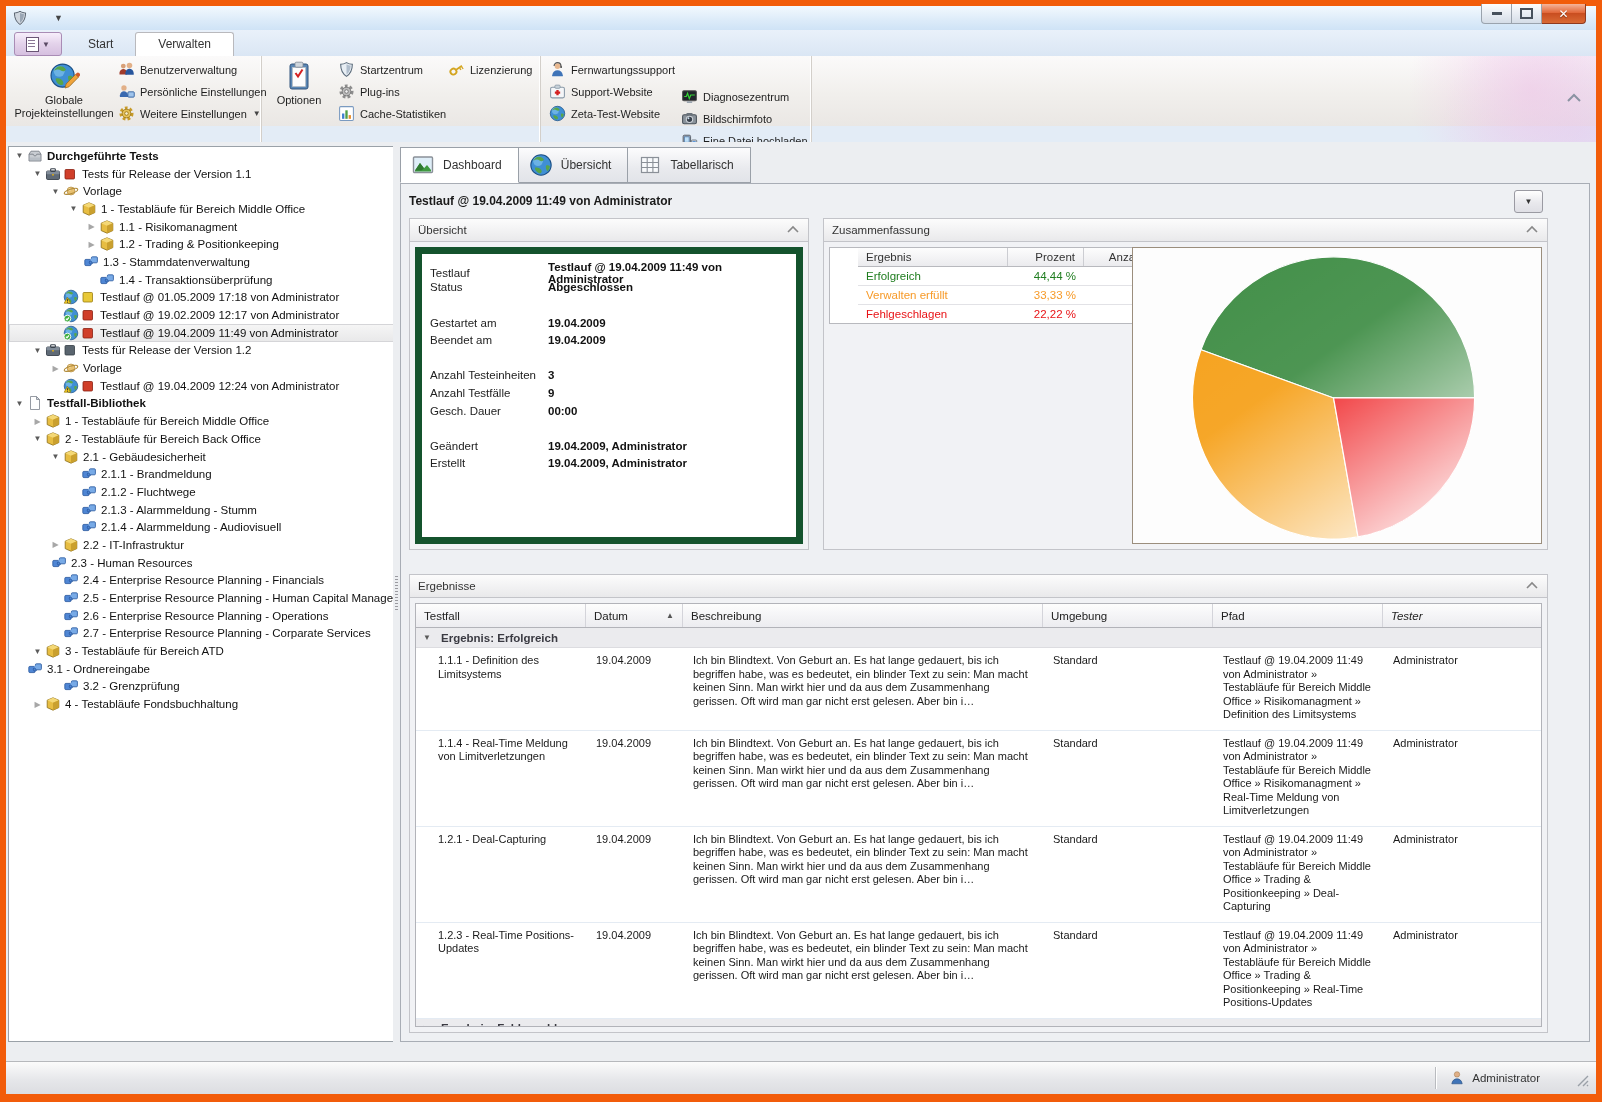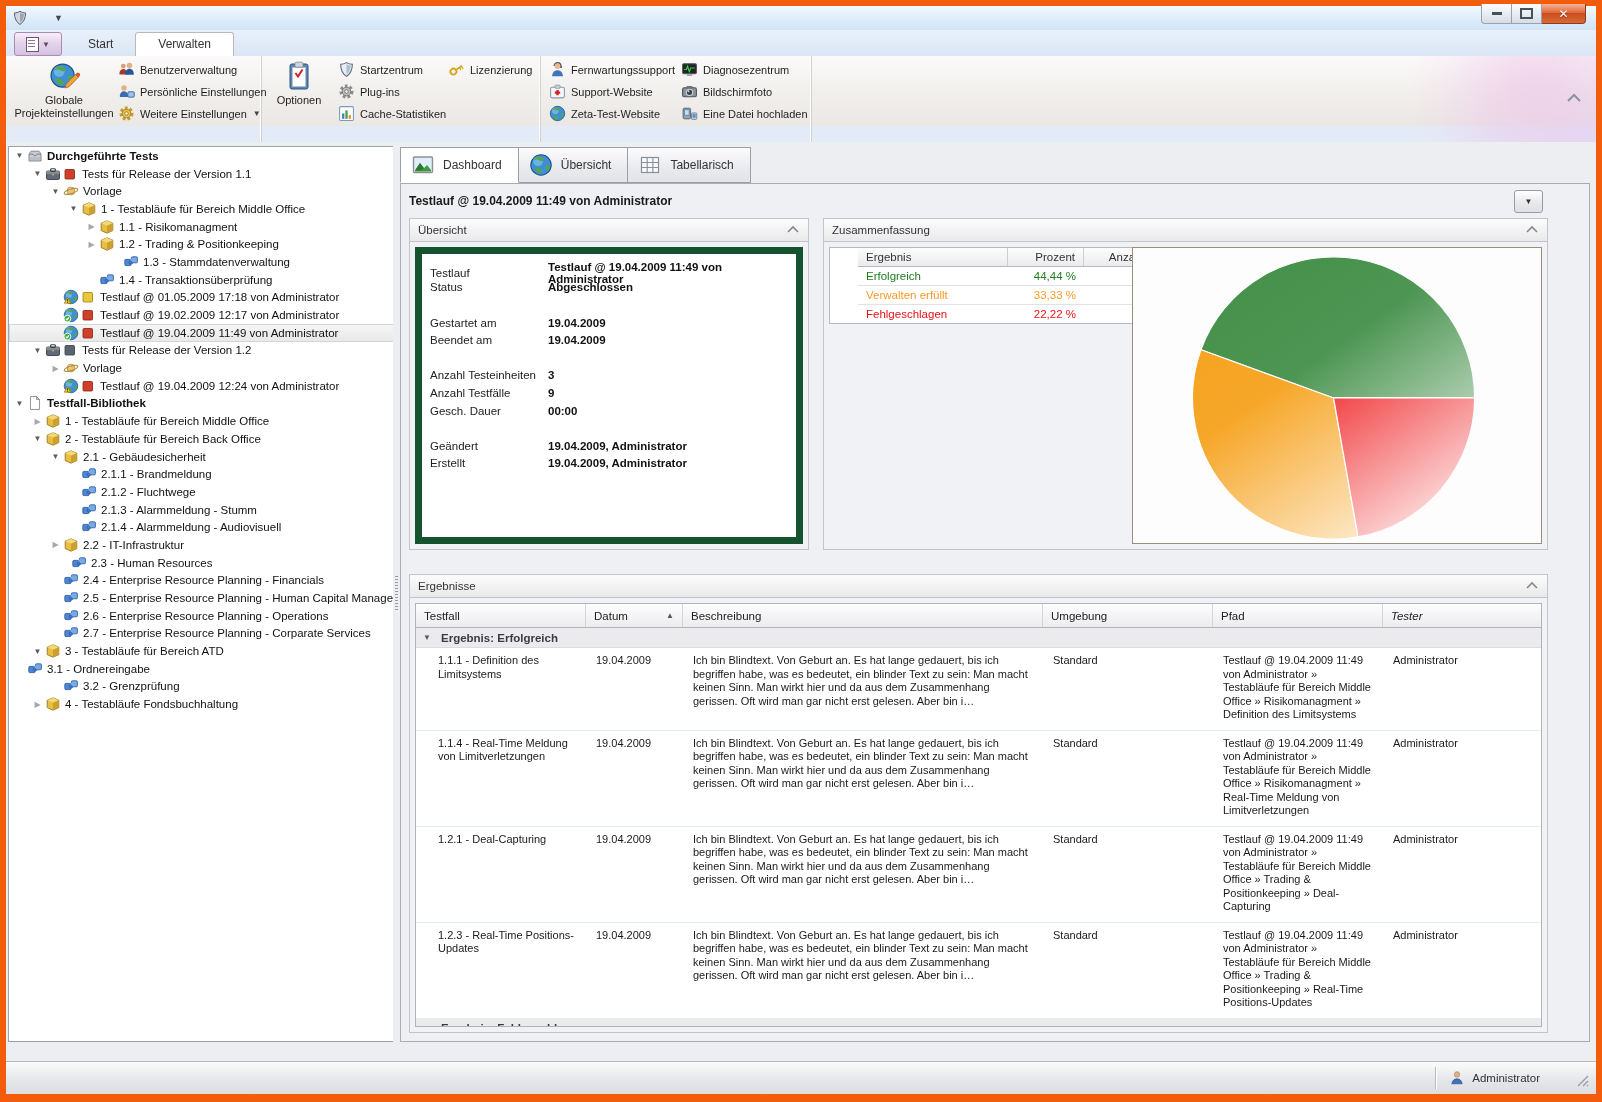--- a/index.html
+++ b/index.html
@@ -321,21 +321,21 @@
                       <circle cx="8" cy="8" r="6.8" fill="#3f8fd4" stroke="#1a4f86" stroke-width="0.7"></circle>
                       <circle cx="6" cy="5.5" r="3.2" fill="#7fc0ec" opacity="0.7"></circle>
                       <path d="M3 5.2c1.5-1.1 3-1.1 4-.2 1 .8 2.5.5 3-.6-.8-1.5-2.6-2.2-4-1.9C4.6 2.8 3.4 3.9 3 5.2z" fill="#57a54a"></path>
                       <path d="M3.9 9.8c1.8-.6 3.5.2 4.3 1.6.6 1 .2 2-.8 2.2-1.8-.3-3.3-1.7-3.5-3.8z" fill="#57a54a"></path>
                       <path d="M11.4 8.3c.9-.4 2-.2 2.5.5-.1 1.3-.7 2.5-1.6 3.3-.9-.9-1.4-2.8-.9-3.8z" fill="#57a54a"></path>
                     </svg>
                   </span>
                 <span class="lbl">Zeta-Test-Website</span>
               </div>
             </div>
-            <div class="smallcol" style="left:140px;">
+            <div class="smallcol" style="left:140px;margin-top:27px;">
               <div class="sitem">
                 <span class="ic17">
                     <svg viewBox="0 0 16 16">
                       <rect x="1.5" y="2.5" width="13" height="9.5" rx="1.2" fill="#20242a" stroke="#555" stroke-width="1"></rect>
                       <path d="M3 8h2l1.2-3 1.6 5 1.4-3.4H13" fill="none" stroke="#35d435" stroke-width="1.1"></path>
                       <rect x="5.5" y="12.5" width="5" height="1.6" fill="#9aa4ae"></rect>
                     </svg>
                   </span>
                 <span class="lbl">Diagnosezentrum</span>
               </div>
@@ -447,21 +447,21 @@
             <span class="exp closed">▶</span>
             <span class="ic16">
               <svg viewBox="0 0 16 16">
                 <path d="M8 1.8l5.8 2.4v7.4L8 14.2 2.2 11.6V4.2z" fill="#e7bd42" stroke="#8a6c14" stroke-width="0.8"></path>
                 <path d="M8 1.8l5.8 2.4L8 6.8 2.2 4.2z" fill="#f4d876"></path>
                 <path d="M8 6.8v7.4l5.8-2.6V4.2z" fill="#caa02e"></path>
               </svg>
             </span>
             <span class="lbl">1.2 - Trading &amp; Positionkeeping</span>
           </div>
-          <div class="trow" style="padding-left: 100px;">
+          <div class="trow" style="padding-left: 60px;">
             <span class="exp"></span>
             <span class="ic16">
               <svg viewBox="0 0 16 16">
                 <rect x="1.8" y="5.4" width="6.2" height="6.2" rx="1" fill="#4f86d4" stroke="#24549c" stroke-width="0.8"></rect>
                 <circle cx="8" cy="8.4" r="1.7" fill="#4f86d4" stroke="#24549c" stroke-width="0.8"></circle>
                 <rect x="8.4" y="2.8" width="6" height="6" rx="1" fill="#78aae6" stroke="#24549c" stroke-width="0.8"></rect>
                 <circle cx="8.6" cy="5.8" r="1.4" fill="#78aae6"></circle>
               </svg>
             </span>
             <span class="lbl">1.3 - Stammdatenverwaltung</span>
@@ -683,21 +683,21 @@
             <span class="exp closed">▶</span>
             <span class="ic16">
               <svg viewBox="0 0 16 16">
                 <path d="M8 1.8l5.8 2.4v7.4L8 14.2 2.2 11.6V4.2z" fill="#e7bd42" stroke="#8a6c14" stroke-width="0.8"></path>
                 <path d="M8 1.8l5.8 2.4L8 6.8 2.2 4.2z" fill="#f4d876"></path>
                 <path d="M8 6.8v7.4l5.8-2.6V4.2z" fill="#caa02e"></path>
               </svg>
             </span>
             <span class="lbl">2.2 - IT-Infrastruktur</span>
           </div>
-          <div class="trow" style="padding-left: 48px;">
+          <div class="trow" style="padding-left: 28px;">
             <span class="exp"></span>
             <span class="ic16">
               <svg viewBox="0 0 16 16">
                 <rect x="1.8" y="5.4" width="6.2" height="6.2" rx="1" fill="#4f86d4" stroke="#24549c" stroke-width="0.8"></rect>
                 <circle cx="8" cy="8.4" r="1.7" fill="#4f86d4" stroke="#24549c" stroke-width="0.8"></circle>
                 <rect x="8.4" y="2.8" width="6" height="6" rx="1" fill="#78aae6" stroke="#24549c" stroke-width="0.8"></rect>
                 <circle cx="8.6" cy="5.8" r="1.4" fill="#78aae6"></circle>
               </svg>
             </span>
             <span class="lbl">2.3 - Human Resources</span>

